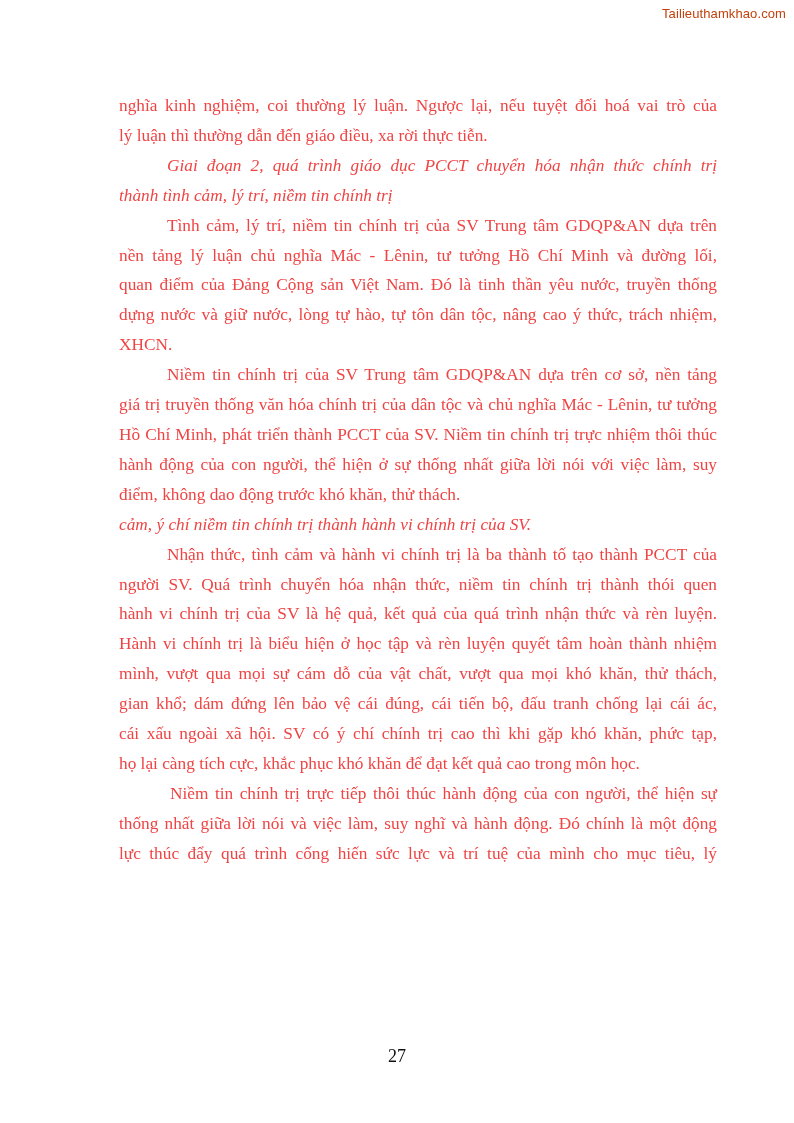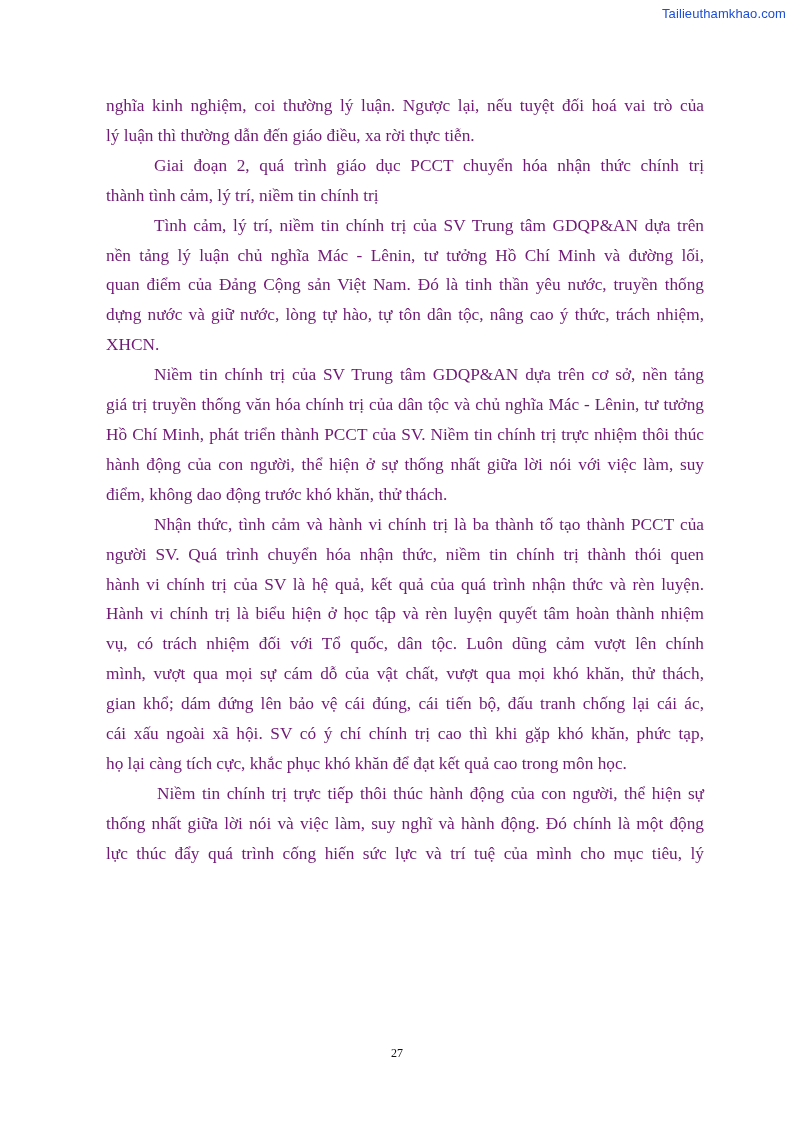--- a/index.html
+++ b/index.html
@@ -1,34 +1,34 @@
 <!DOCTYPE html>
 <html><head>
   <meta charset="utf-8">
   <style>
     html, body { margin: 0; padding: 0; background: #ffffff; }
     body { width: 794px; height: 1123px; position: relative; overflow: hidden; }
     .watermark {
       position: absolute; top: 6px; right: 8px;
       font-family: "Liberation Sans", "DejaVu Sans", sans-serif;
-      font-size: 13px; color: #1d4ed8; letter-spacing: 0.1px;
+      font-size: 13px; color: #c2410c; letter-spacing: 0.1px;
     }
     .page-body {
-      position: absolute; left: 106px; top: 91px; width: 598px;
+      position: absolute; left: 119px; top: 91px; width: 598px;
       font-family: "Liberation Serif", "DejaVu Serif", serif;
-      font-size: 17.3px; line-height: 29.9px; color: #701a75;
+      font-size: 17.3px; line-height: 29.9px; color: #ef4444;
     }
     .para { margin: 0; text-align: justify; text-align-last: left; }
-    .para.italic { }
+    .para.italic { font-style: italic; }
     .line { display: block; text-align: justify; text-align-last: justify; }
     .line.last { text-align-last: left; }
     .page-number {
       position: absolute; left: 0; width: 794px; top: 1046px; text-align: center;
       font-family: "Liberation Serif", "DejaVu Serif", serif;
-      font-size: 12px; color: #111111;
+      font-size: 18px; color: #111111;
     }
   </style>
 </head>
 <body>
 
 <div class="watermark">Tailieuthamkhao.com</div>
 
 <div class="page-body">
 
   <p class="para">
@@ -51,28 +51,28 @@
 
   <p class="para">
     <span class="line" style="padding-left:48px">Niềm tin chính trị của SV Trung tâm GDQP&amp;AN dựa trên cơ sở, nền tảng</span>
     <span class="line">giá trị truyền thống văn hóa chính trị của dân tộc và chủ nghĩa Mác - Lênin, tư tưởng</span>
     <span class="line">Hồ Chí Minh, phát triển thành PCCT của SV. Niềm tin chính trị trực nhiệm thôi thúc</span>
     <span class="line">hành động của con người, thể hiện ở sự thống nhất giữa lời nói với việc làm, suy</span>
     <span class="line last">điểm, không dao động trước khó khăn, thử thách.</span>
   </p>
 
   <p class="para italic">
+    <span class="line last">cảm, ý chí niềm tin chính trị thành hành vi chính trị của SV.</span>
   </p>
 
   <p class="para">
     <span class="line" style="padding-left:48px">Nhận thức, tình cảm và hành vi chính trị là ba thành tố tạo thành PCCT của</span>
     <span class="line">người SV. Quá trình chuyển hóa nhận thức, niềm tin chính trị thành thói quen</span>
     <span class="line">hành vi chính trị của SV là hệ quả, kết quả của quá trình nhận thức và rèn luyện.</span>
     <span class="line">Hành vi chính trị là biểu hiện ở học tập và rèn luyện quyết tâm hoàn thành nhiệm</span>
-    <span class="line">vụ, có trách nhiệm đối với Tổ quốc, dân tộc. Luôn dũng cảm vượt lên chính</span>
     <span class="line">mình, vượt qua mọi sự cám dỗ của vật chất, vượt qua mọi khó khăn, thử thách,</span>
     <span class="line">gian khổ; dám đứng lên bảo vệ cái đúng, cái tiến bộ, đấu tranh chống lại cái ác,</span>
     <span class="line">cái xấu ngoài xã hội. SV có ý chí chính trị cao thì khi gặp khó khăn, phức tạp,</span>
     <span class="line last">họ lại càng tích cực, khắc phục khó khăn để đạt kết quả cao trong môn học.</span>
   </p>
 
   <p class="para">
     <span class="line" style="padding-left:51px">Niềm tin chính trị trực tiếp thôi thúc hành động của con người, thể hiện sự</span>
     <span class="line">thống nhất giữa lời nói và việc làm, suy nghĩ và hành động. Đó chính là một động</span>
     <span class="line">lực thúc đẩy quá trình cống hiến sức lực và trí tuệ của mình cho mục tiêu, lý</span>

